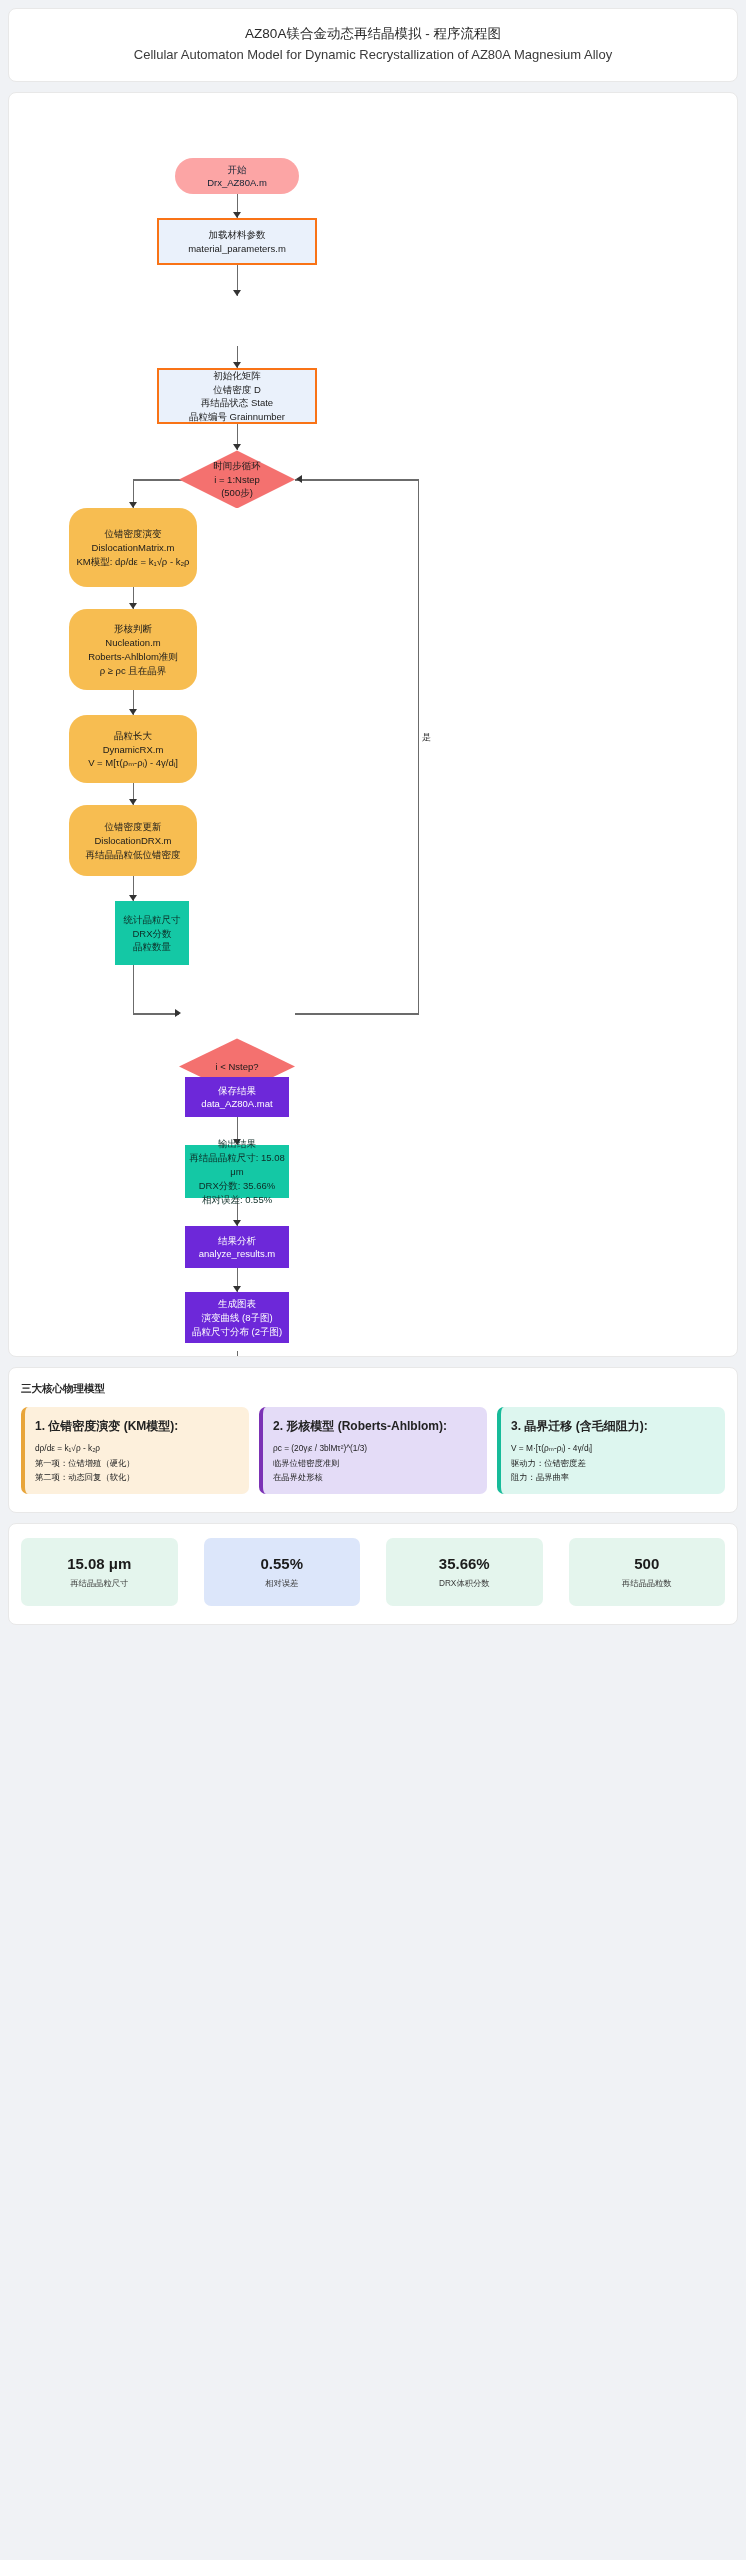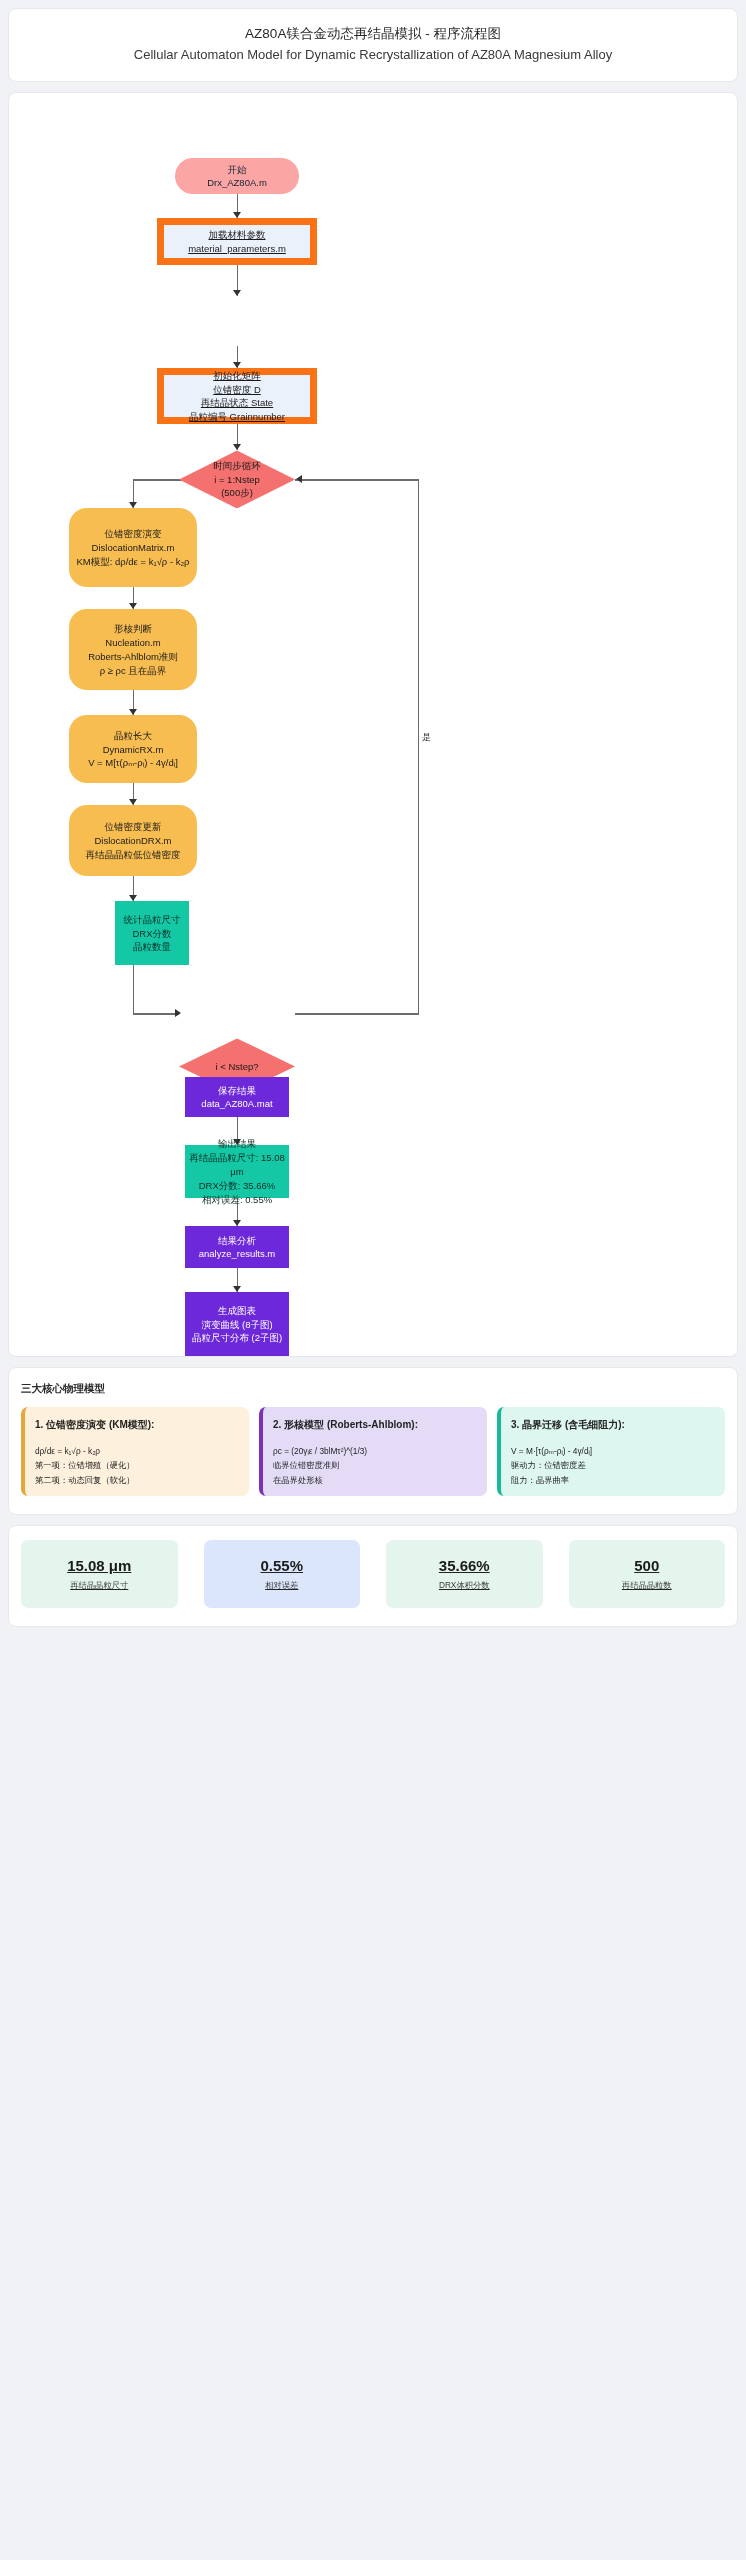--- a/index.html
+++ b/index.html
@@ -52,23 +52,22 @@
     white-space: pre-line;
     padding: 4px;
   }
   .node.start {
     background: #fca5a5;
     border-radius: 22px;
     color: #123;
   }
   .node.process-blue {
     background: #eaf1fb;
-    border: 7px solid #f97316;
+    border: 2px solid #f97316;
     color: #1a1a1a;
-    text-decoration: underline;
   }
   .node.decision {
     background: #f4716f;
     color: #1a1a1a;
   }
   .node.decision .dtext {
     position: relative;
     z-index: 2;
   }
   .diamond-shape {
@@ -134,32 +133,31 @@
   .model-card {
     flex: 1;
     border-radius: 7px;
     padding: 9px 9px 9px 10px;
     font-size: 8.3px;
     line-height: 1.75;
     color: #222;
   }
   .model-card .mtitle {
     font-weight: bold;
-    margin-bottom: 10px;
-    font-size: 10px;
+    margin-bottom: 4px;
+    font-size: 12px;
   }
   .m1 { background: #fdf0dc; border-left: 4px solid #e8a53a; }
   .m2 { background: #e4dcf7; border-left: 4px solid #7b32b5; }
   .m3 { background: #ddf6ef; border-left: 4px solid #17bb9a; }
 
   
   .results {
     display: flex;
     gap: 26px;
-    text-decoration: underline;
   }
   .result-card {
     flex: 1;
     border-radius: 7px;
     padding: 17px 4px;
     text-align: center;
   }
   .result-card .rval {
     font-size: 15px;
     font-weight: bold;
@@ -285,21 +283,21 @@
 data_AZ80A.mat</div>
 
   <div class="node teal" style="left:176px; top:1052px; width:104px; height:53px;">输出结果
 再结晶晶粒尺寸: 15.08 μm
 DRX分数: 35.66%
 相对误差: 0.55%</div>
 
   <div class="node save-blue" style="left:176px; top:1133px; width:104px; height:42px;">结果分析
 analyze_results.m</div>
 
-  <div class="node save-blue" style="left:176px; top:1199px; width:104px; height:64px;">生成图表
+  <div class="node save-blue" style="left:176px; top:1199px; width:104px; height:51px;">生成图表
 演变曲线 (8子图)
 晶粒尺寸分布 (2子图)</div>
 
 </div>
 
 <div class="card section">
   <div class="section-title">三大核心物理模型</div>
   <div class="models">
 
     <div class="model-card m1">

